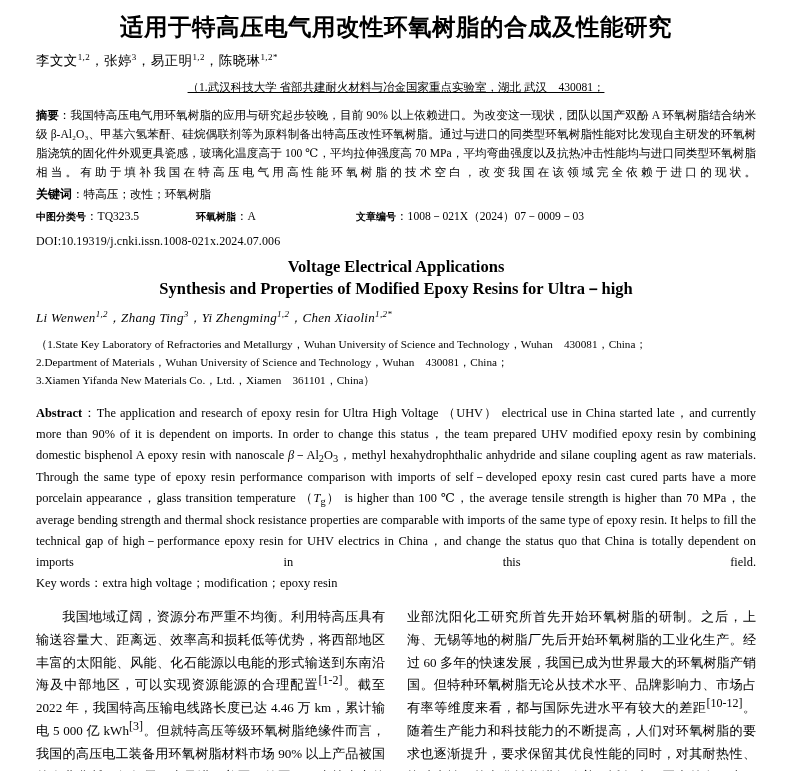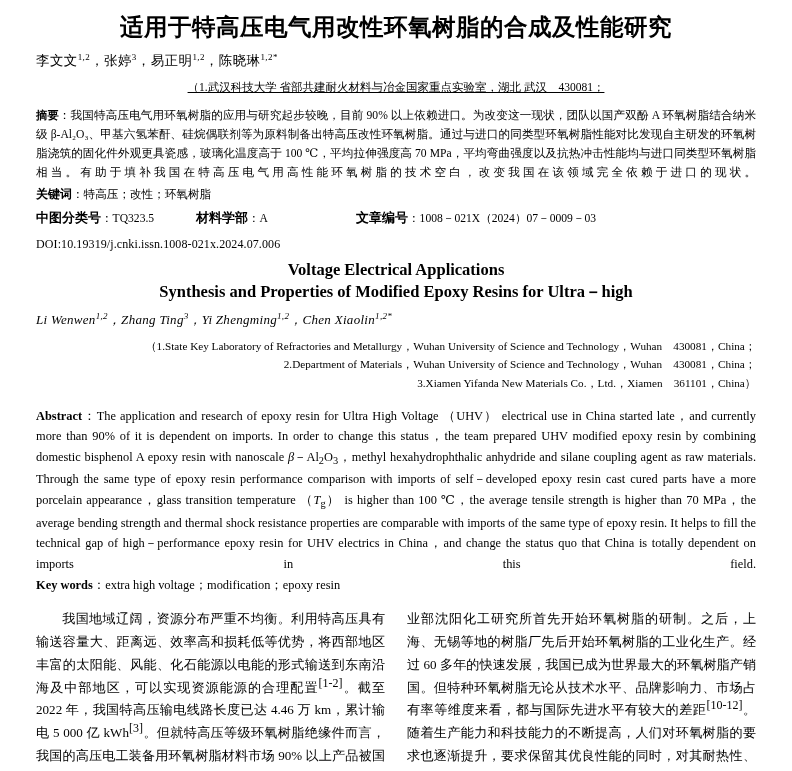--- a/index.html
+++ b/index.html
@@ -85,21 +85,21 @@
 
   .cn-class {
     margin-top: 3px;
     font-size: 11.6px;
     line-height: 1.6;
     display: flex;
   }
   .cn-class .lbl {
     font-family: "DejaVu Sans", "Liberation Sans", sans-serif;
     font-weight: bold;
-    font-size: 13px;
+    font-size: 10px;
   }
   .cn-class .seg-1 { width: 160px; }
   .cn-class .seg-2 { width: 160px; }
 
   .doi-line {
     margin-top: 8px;
     font-size: 12px;
     letter-spacing: 0.1px;
   }
 
@@ -114,21 +114,21 @@
 
   
   .en-authors {
     font-style: italic;
     font-size: 13px;
     margin-top: 9px;
     letter-spacing: 0.3px;
   }
 
   .en-affil {
-    text-align: right;
+    text-align: left;
     font-size: 11.2px;
     line-height: 1.62;
     margin-top: 8px;
   }
   .en-affil div { white-space: nowrap; }
 
   
   .en-abstract {
     margin-top: 14px;
     font-size: 12.4px;
@@ -136,21 +136,21 @@
     text-align: justify;
     text-align-last: justify;
   }
   .en-abstract .lbl { font-weight: bold; }
 
   .en-keywords {
     margin-top: 2px;
     font-size: 12.4px;
     line-height: 1.6;
   }
-  .en-keywords .lbl { font-weight: bold; }
+  .en-keywords .lbl { font-weight: normal; }
 
   
   .body-cols {
     margin-top: 12px;
     display: flex;
     gap: 22px;
   }
   .col {
     width: 349px;
     font-size: 13.1px;
@@ -183,21 +183,21 @@
   <div class="cn-abstract">
     <span class="lbl">摘要</span><span>：我国特高压电气用环氧树脂的应用与研究起步较晚，目前 90% 以上依赖进口。为改变这一现状，团队以国产双酚 A 环氧树脂结合纳米级 β-Al₂O₃、甲基六氢苯酐、硅烷偶联剂等为原料制备出特高压改性环氧树脂。通过与进口的同类型环氧树脂性能对比发现自主研发的环氧树脂浇筑的固化件外观更具瓷感，玻璃化温度高于 100 ℃，平均拉伸强度高 70 MPa，平均弯曲强度以及抗热冲击性能均与进口同类型环氧树脂相当。有助于填补我国在特高压电气用高性能环氧树脂的技术空白，改变我国在该领域完全依赖于进口的现状。</span>
   </div>
 
   <div class="cn-keywords">
     <span class="lbl">关键词</span><span>：特高压；改性；环氧树脂</span>
   </div>
 
   <div class="cn-class">
     <span class="seg-1"><span class="lbl">中图分类号</span><span>：TQ323.5</span></span>
-    <span class="seg-2"><span class="lbl">材料学部</span><span>：A</span></span>
+    <span class="seg-2"><span class="lbl">环氧树脂</span><span>：A</span></span>
     <span><span class="lbl">文章编号</span><span>：1008－021X（2024）07－0009－03</span></span>
   </div>
 
   <div class="doi-line">DOI:10.19319/j.cnki.issn.1008-021x.2024.07.006</div>
 
   <div class="en-title">
     <div>Voltage Electrical Applications</div>
     <div>Synthesis and Properties of Modified Epoxy Resins for Ultra－high</div>
   </div>
 

